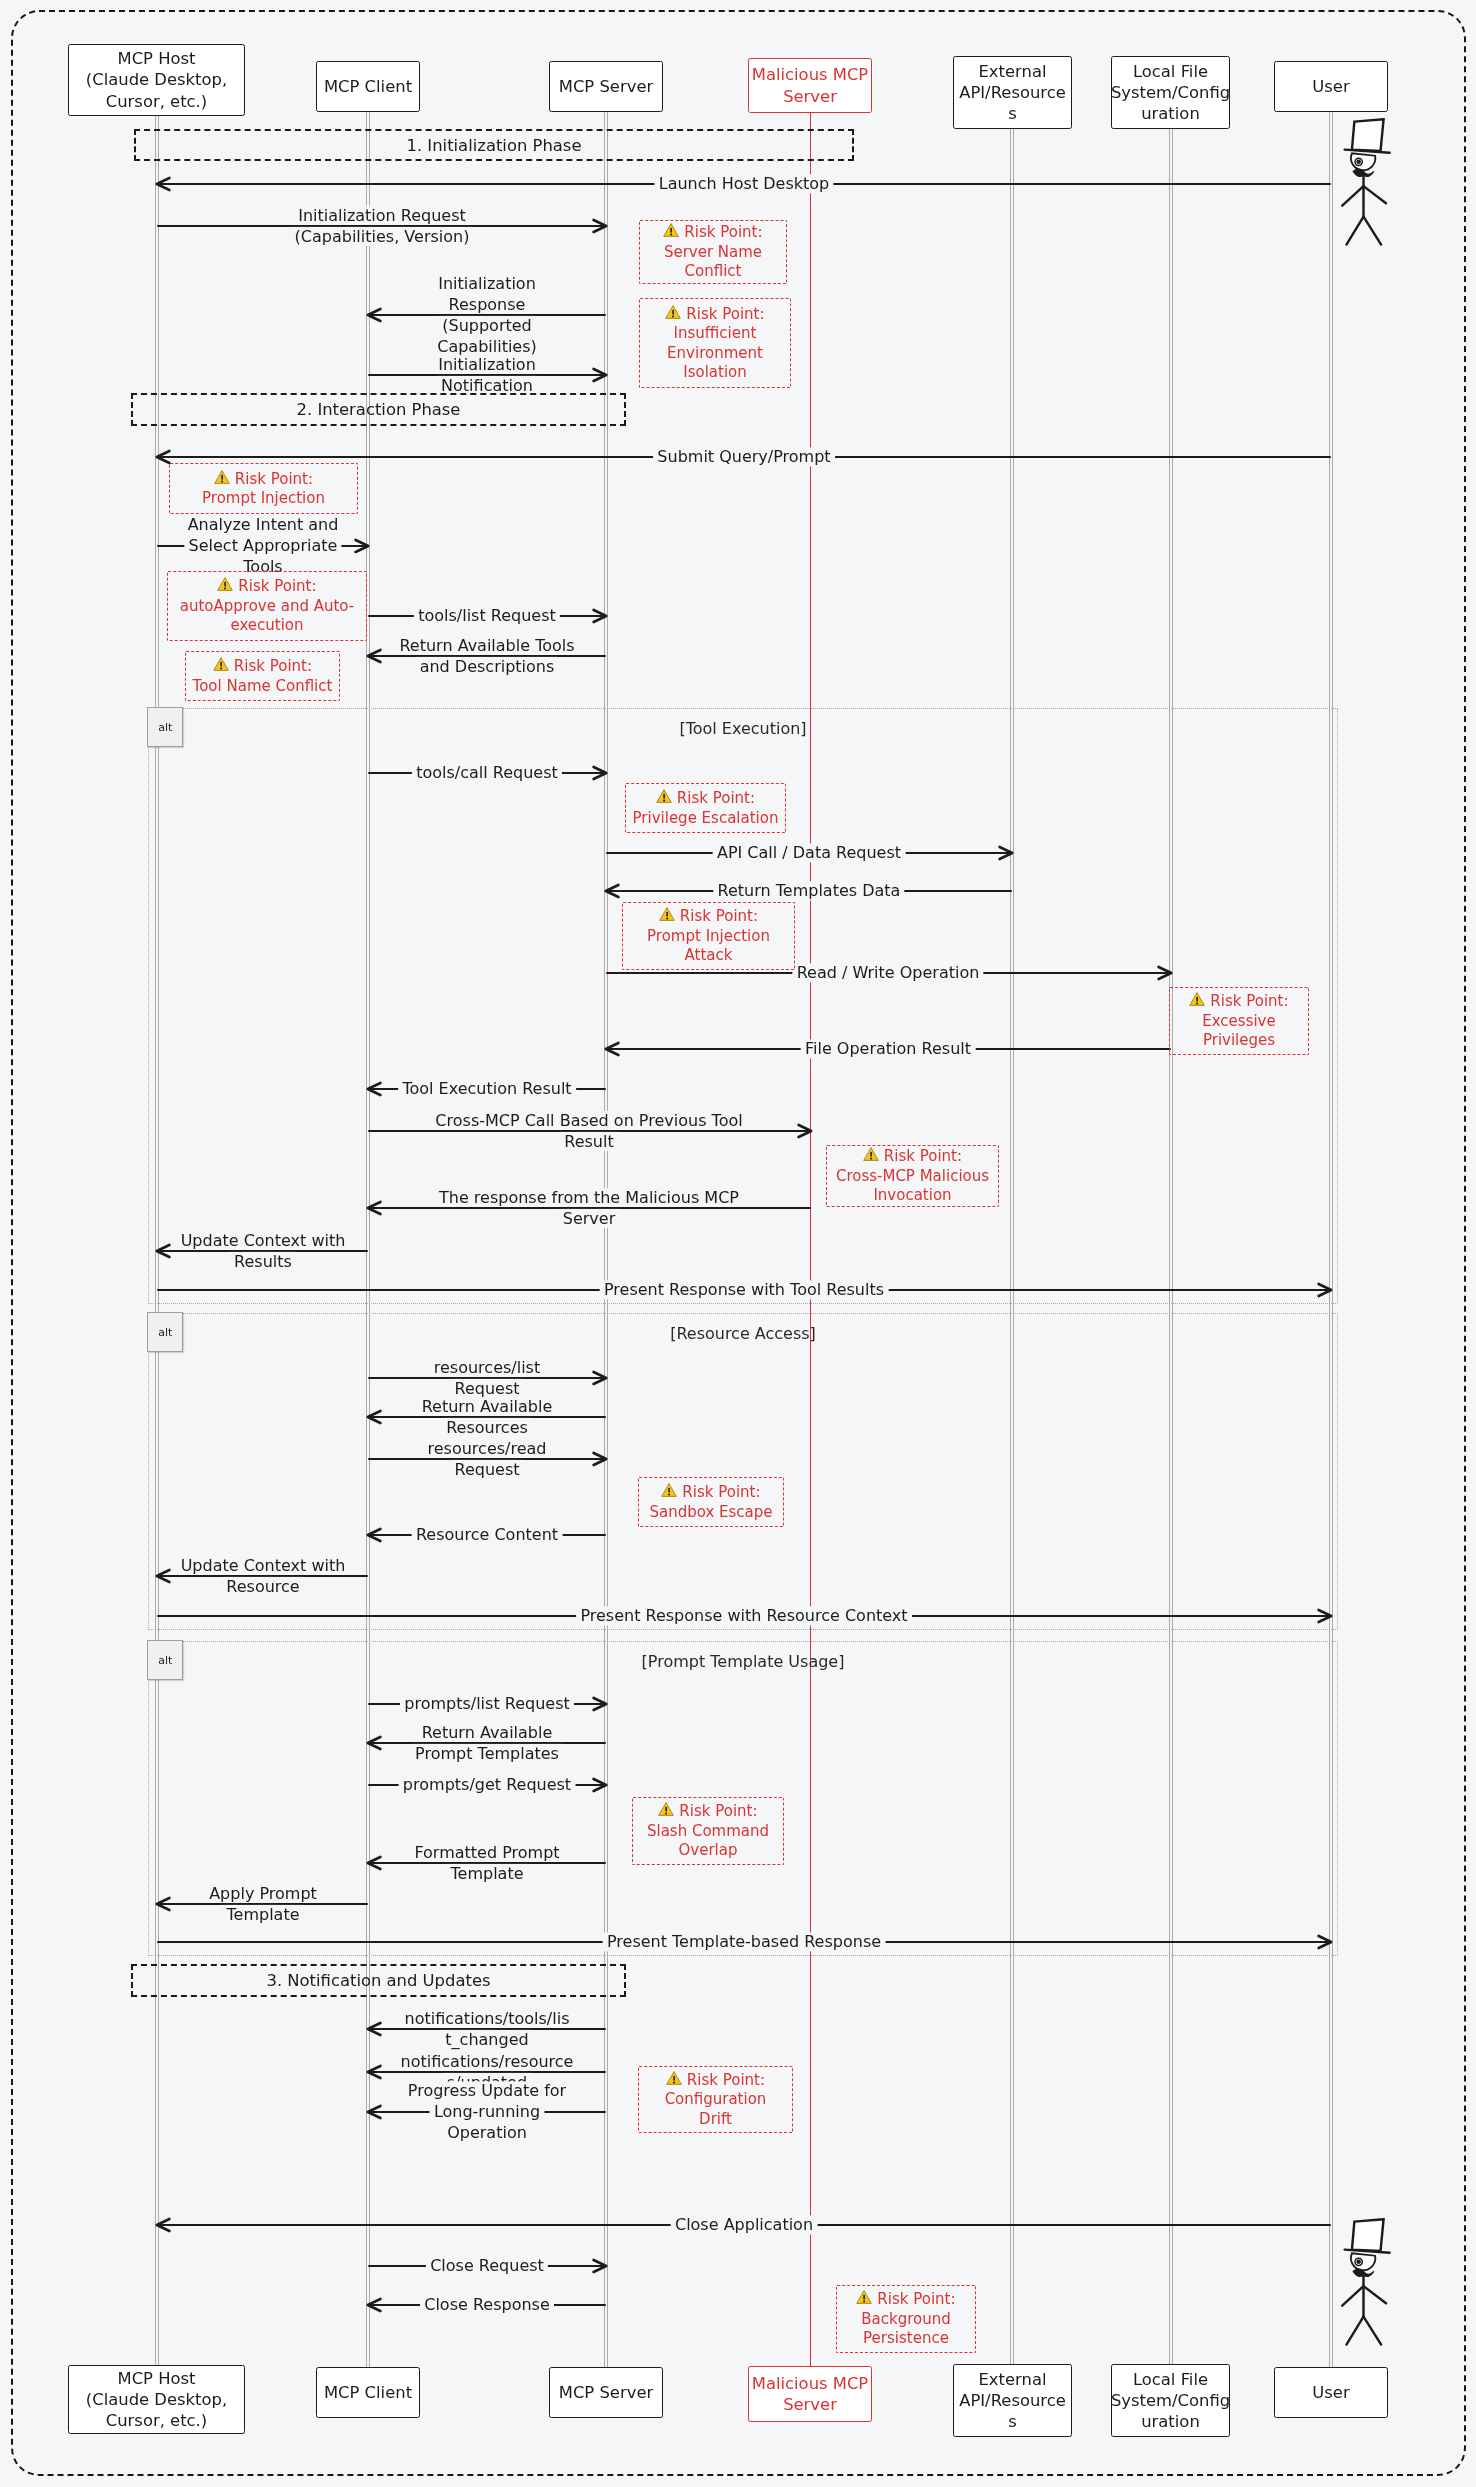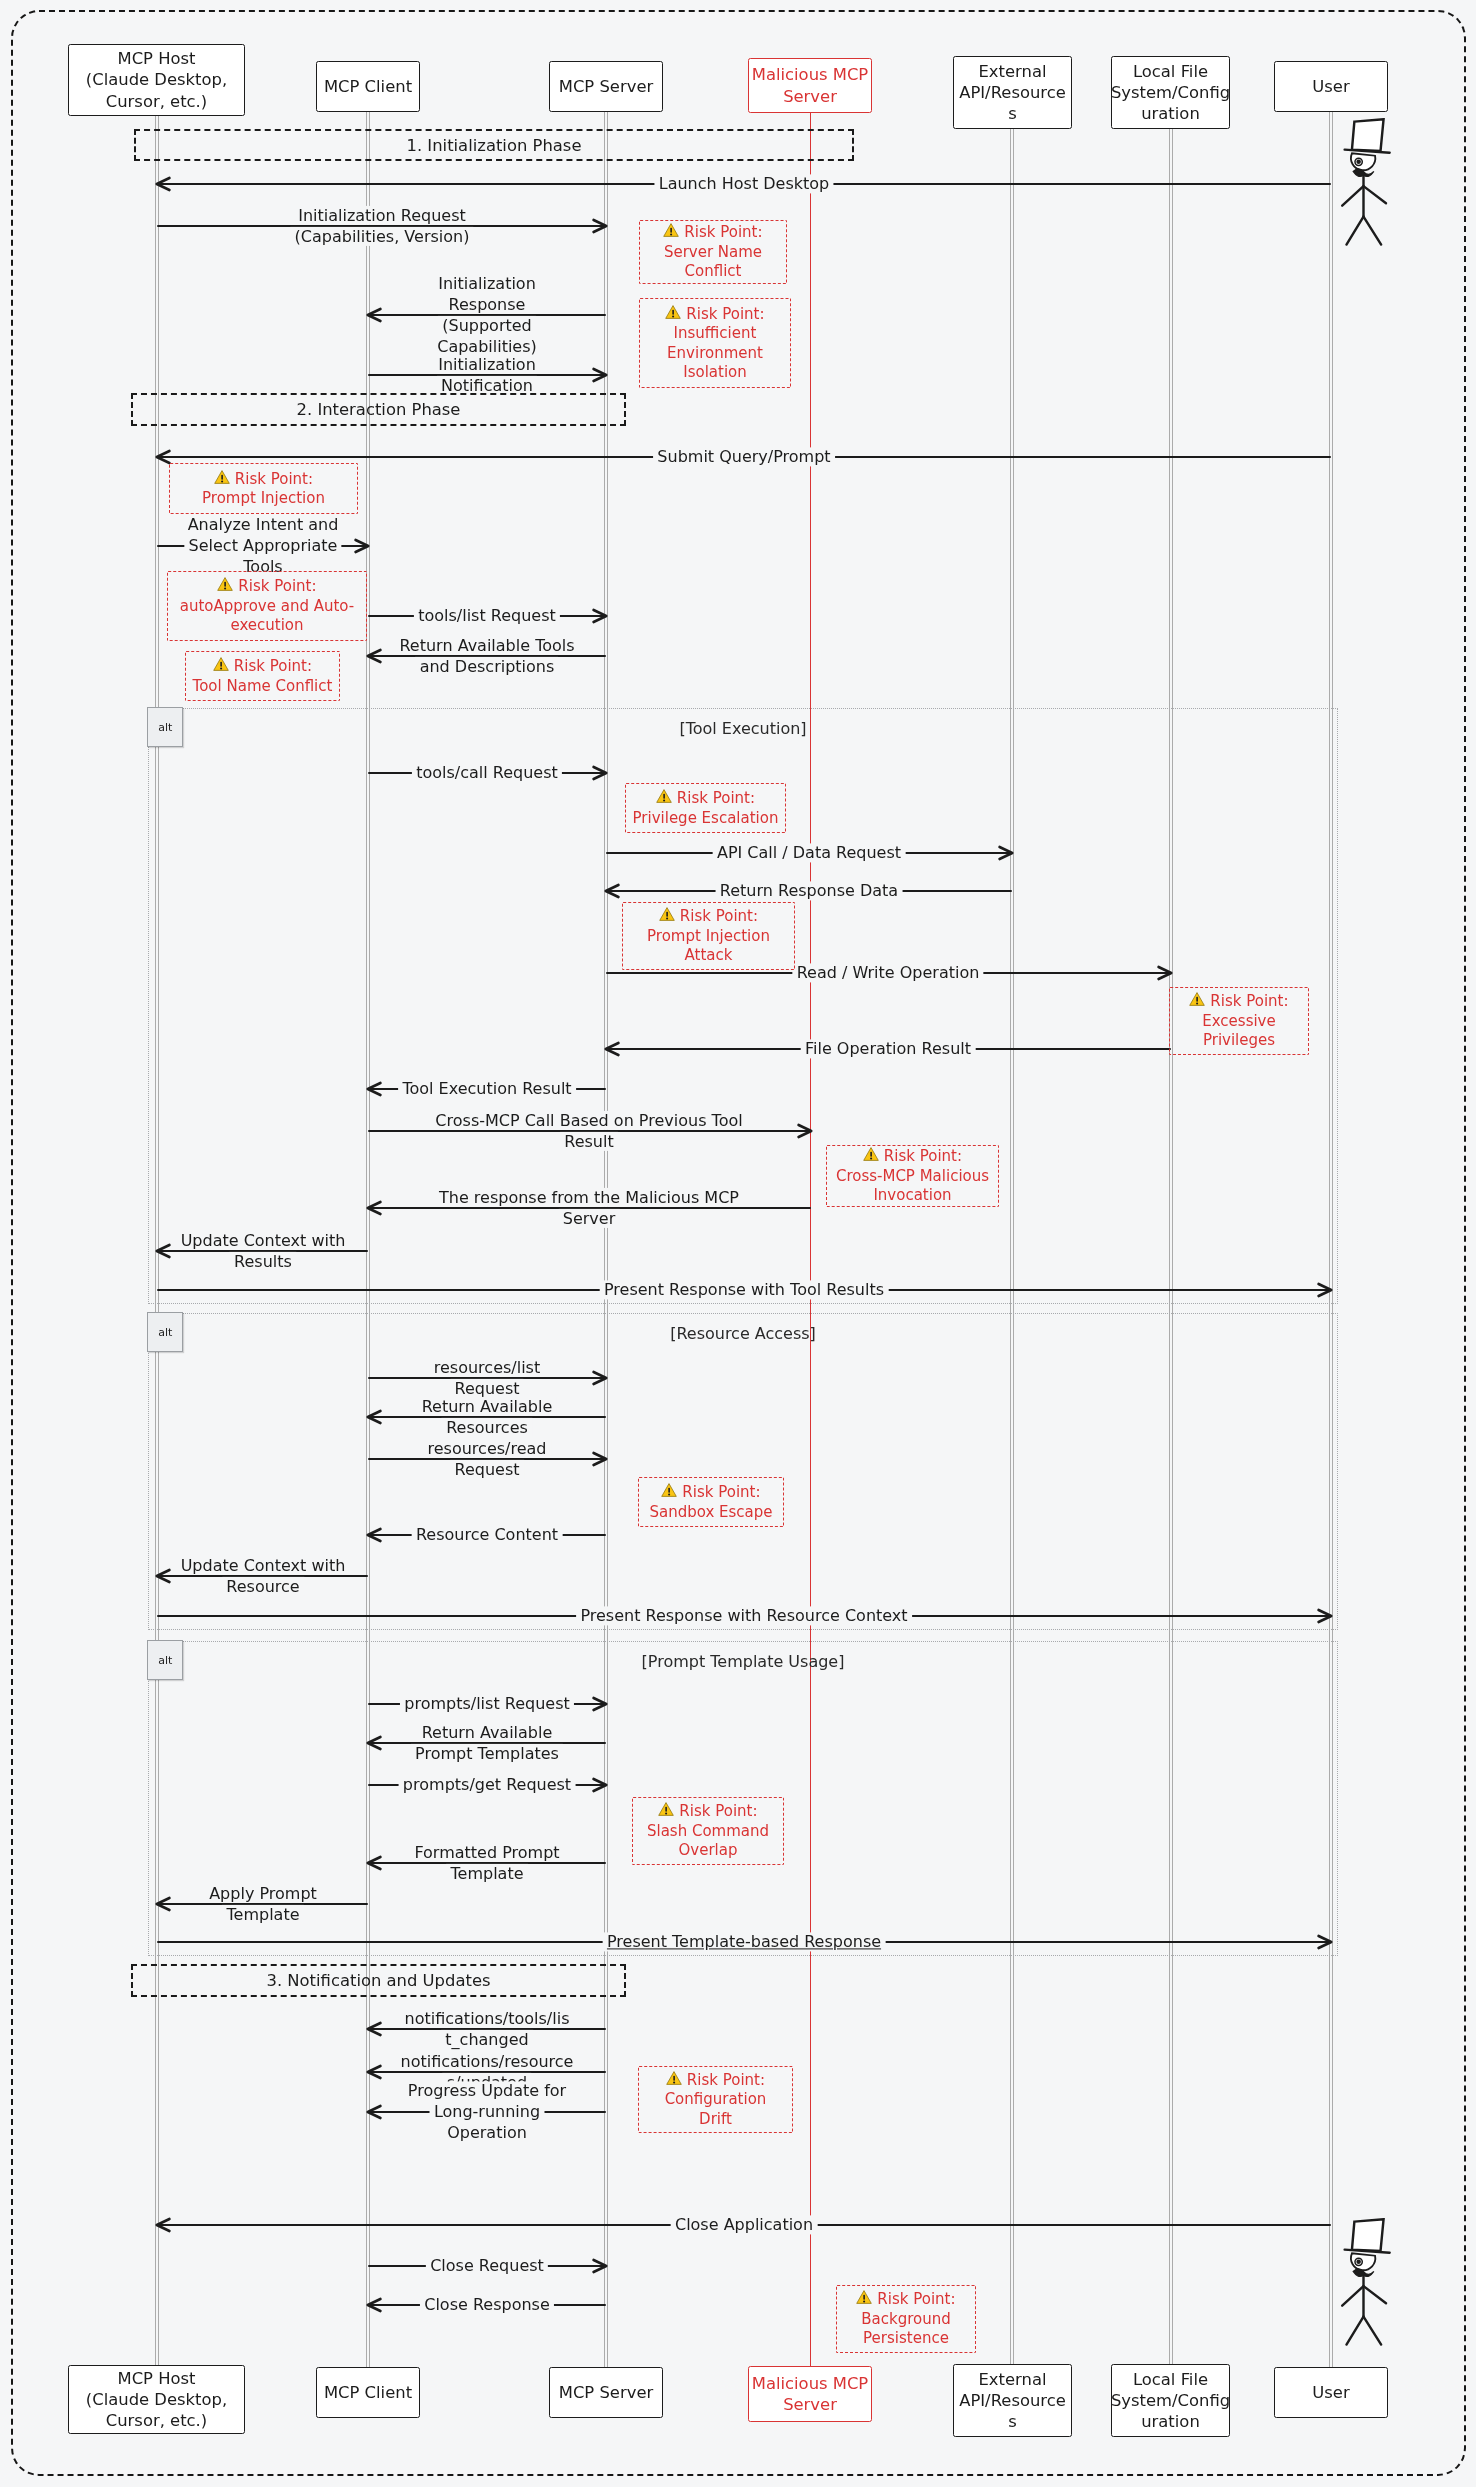--- a/index.html
+++ b/index.html
@@ -246,21 +246,21 @@
       <div class="msg-label" style="left: 203px;">
         <span>API Call / Data Request</span>
       </div>
     </div>
     <div class="msg" style="left: 606px; top: 891px; width: 406px; height: 0px;">
       <div class="msg-line"></div>
       <svg class="msg-head" viewBox="0 0 30 26" style="left: -1.8px;">
         <polyline points="24,3 3,13 24,23" fill="none" stroke="#1c1c1c" stroke-width="4.5" stroke-linecap="round" stroke-linejoin="round"></polyline>
       </svg>
       <div class="msg-label" style="left: 203px;">
-        <span>Return Response Data</span>
+        <span>Return Templates Data</span>
       </div>
     </div>
     <div class="msg" style="left: 606px; top: 973px; width: 565px; height: 0px;">
       <div class="msg-line"></div>
       <svg class="msg-head" viewBox="0 0 30 26" style="right: -1.8px;">
         <polyline points="6,3 27,13 6,23" fill="none" stroke="#1c1c1c" stroke-width="4.5" stroke-linecap="round" stroke-linejoin="round"></polyline>
       </svg>
       <div class="msg-label" style="left: 282px;">
         <span>Read / Write Operation</span>
       </div>
@@ -426,21 +426,21 @@
       <div class="msg-label" style="left: 106px;">
         <span>Apply Prompt</span>
         <span>Template</span>
       </div>
     </div>
     <div class="msg" style="left: 157px; top: 1942px; width: 1174px; height: 0px;">
       <div class="msg-line"></div>
       <svg class="msg-head" viewBox="0 0 30 26" style="right: -1.8px;">
         <polyline points="6,3 27,13 6,23" fill="none" stroke="#1c1c1c" stroke-width="4.5" stroke-linecap="round" stroke-linejoin="round"></polyline>
       </svg>
-      <div class="msg-label" style="left: 587px; text-decoration: underline;">
+      <div class="msg-label" style="left: 587px;">
         <span>Present Template-based Response</span>
       </div>
     </div>
     <div class="msg" style="left: 368px; top: 2029px; width: 238px; height: 0px;">
       <div class="msg-line"></div>
       <svg class="msg-head" viewBox="0 0 30 26" style="left: -1.8px;">
         <polyline points="24,3 3,13 24,23" fill="none" stroke="#1c1c1c" stroke-width="4.5" stroke-linecap="round" stroke-linejoin="round"></polyline>
       </svg>
       <div class="msg-label" style="left: 119px;">
         <span>notifications/tools/lis</span>

